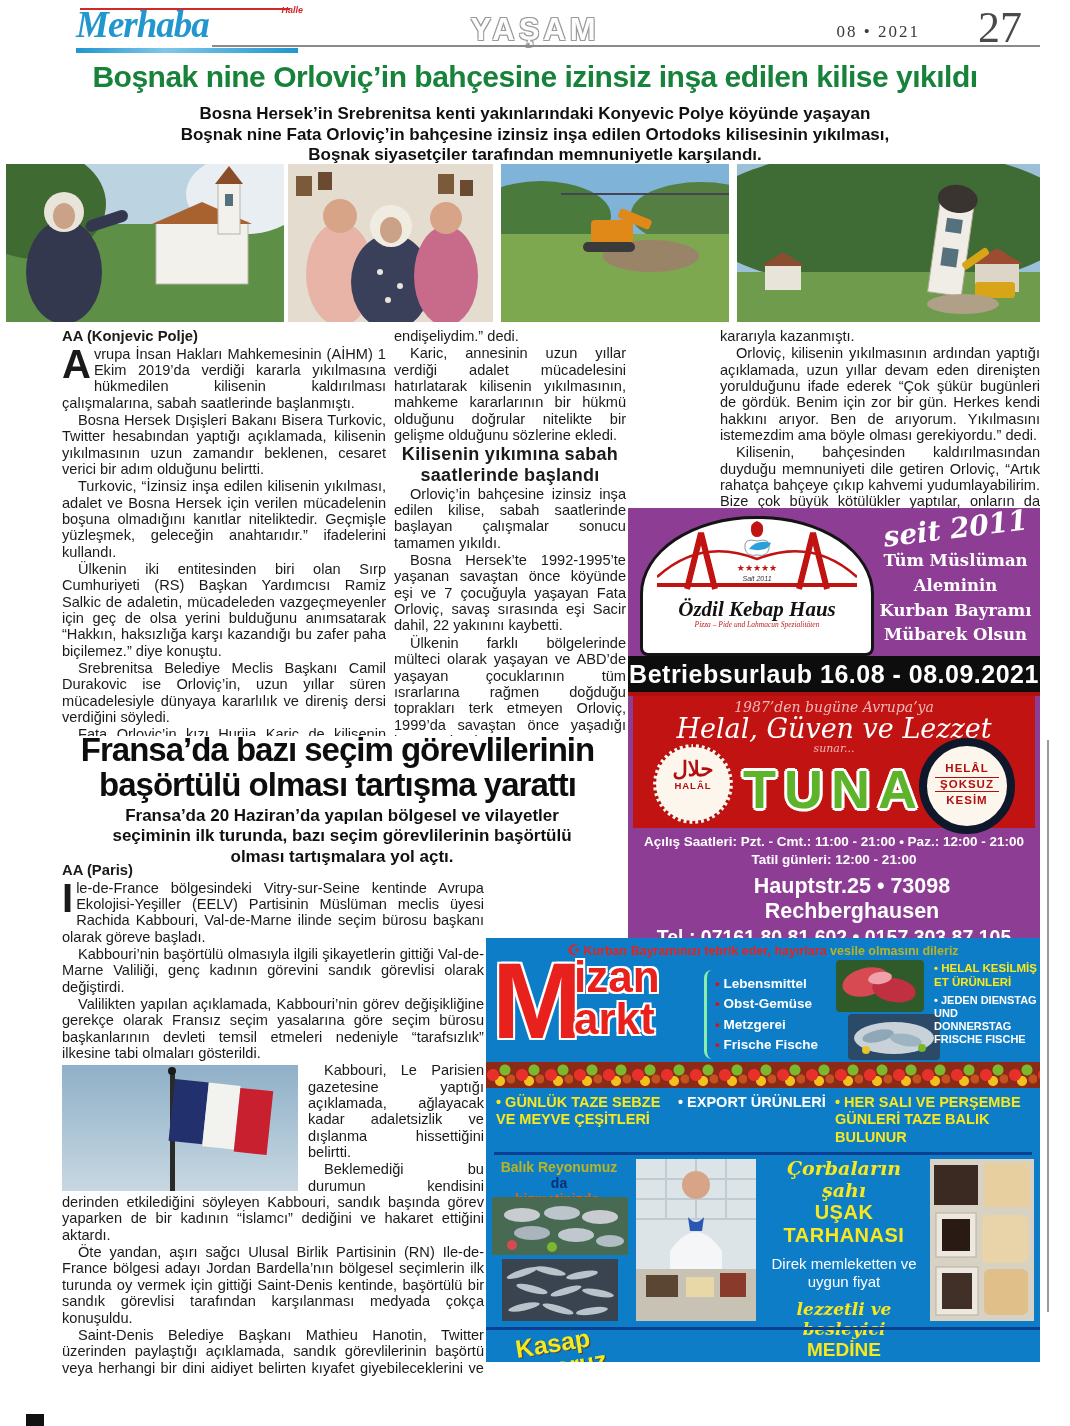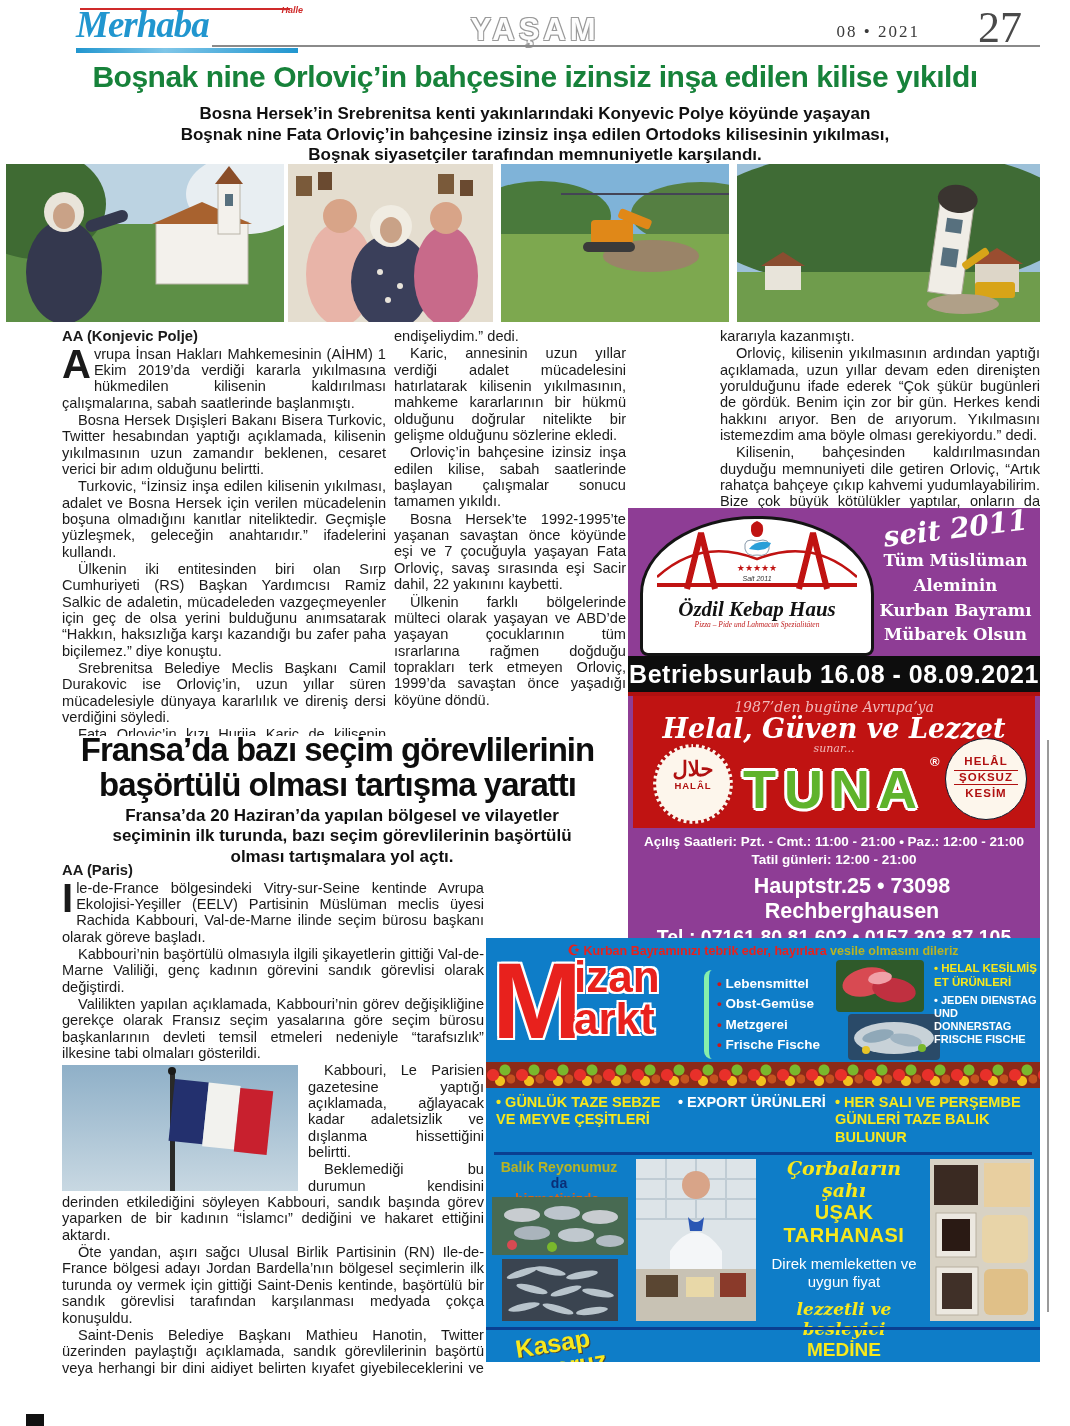--- a/index.html
+++ b/index.html
@@ -46,27 +46,27 @@
   .ozdil-logo{position:absolute;left:12px;top:8px;width:228px;height:134px;background:#fff;border:3px solid #141414;border-radius:115px 115px 8px 8px / 78px 78px 8px 8px;text-align:center;overflow:hidden;}
   .ozdil-logo svg{display:block;margin:0 auto;}
   .ozdil-logo-title{font-family:"Liberation Serif",serif;font-weight:bold;font-style:italic;font-size:21px;color:#111;line-height:1;margin-top:-4px;}
   .ozdil-logo-sub{font-family:"Liberation Serif",serif;font-style:italic;font-size:7.5px;color:#c02020;}
   .ozdil-right{position:absolute;left:245px;top:4px;width:165px;text-align:center;color:#fff;}
   .ozdil-seit{font-family:"DejaVu Serif",serif;font-style:italic;font-weight:bold;font-size:28px;transform:rotate(-7deg);display:block;margin-bottom:4px;}
   .ozdil-line{font-family:"DejaVu Serif",serif;font-weight:bold;font-size:16.5px;display:block;line-height:1.5;}
   .ozdil-blackbar{height:36px;background:#0d0d0d;border-bottom:4px solid #b01010;display:flex;align-items:center;justify-content:center;color:#fff;font-size:25px;font-weight:bold;letter-spacing:0.5px;}
   .tuna-box{position:relative;height:132px;background:#c01312;margin:0 5px;}
   .tuna-l1{text-align:center;font-family:"DejaVu Serif",serif;font-style:italic;font-size:14px;color:#f0b9b9;padding-top:3px;}
-  .tuna-l2{text-align:center;font-family:"DejaVu Serif",serif;font-style:italic;font-weight:bold;font-size:27px;color:#fff;line-height:1;}
+  .tuna-l2{text-align:center;font-family:"DejaVu Serif",serif;font-style:italic;font-weight:normal;font-size:27px;color:#fff;line-height:1;}
   .tuna-l3{text-align:center;font-family:"DejaVu Serif",serif;font-style:italic;font-size:11px;color:#f0b9b9;}
   .tuna-word{position:absolute;left:0;right:0;top:62px;text-align:center;font-size:54px;font-weight:bold;letter-spacing:8px;color:#5fb32b;text-shadow:-2px -2px 0 #fff,2px -2px 0 #fff,-2px 2px 0 #fff,2px 2px 0 #fff,0 -3px 0 #fff,0 3px 0 #fff,-3px 0 0 #fff,3px 0 0 #fff;}
   .tuna-reg{position:absolute;left:297px;top:58px;color:#fff;font-size:13px;font-weight:bold;}
   .badge{position:absolute;width:74px;height:74px;background:#fdf6ec;border-radius:50%;border:3px dotted #b01010;text-align:center;color:#b01010;}
   .badge-left{left:20px;top:48px;}
-  .badge-right{right:8px;top:42px;width:80px;height:80px;border:1px solid #0f172a;}
+  .badge-right{right:20px;top:42px;width:80px;height:80px;border:8px solid #0f172a;}
   .badge-ar{font-size:21px;font-weight:bold;line-height:1.1;margin-top:10px;}
   .badge-txt{font-size:9.5px;font-weight:bold;letter-spacing:1px;}
   .badge-line{font-size:11.5px;font-weight:bold;letter-spacing:1px;line-height:1.15;}
   .badge-line.mid{border-top:1.5px solid #b01010;border-bottom:1.5px solid #b01010;margin:2px 8px;}
   .badge-right .pad{margin-top:16px;}
   .ozdil-hours{color:#fff;font-weight:bold;font-size:13.5px;text-align:center;line-height:1.35;margin-top:5px;}
   .ozdil-address{color:#fff;font-weight:bold;font-size:21.5px;text-align:center;margin-top:5px;padding-left:36px;}
   .ozdil-phone1{color:#fff;font-weight:bold;font-size:19.5px;text-align:center;margin-top:2px;}
   .ozdil-phone2{color:#fff;font-weight:bold;font-size:19.5px;text-align:center;}
 
@@ -83,21 +83,21 @@
   .mizan{position:absolute;left:486px;top:938px;width:554px;height:424px;background:#0e7dc8;overflow:hidden;}
   .mizan-topline{text-align:center;font-size:12.5px;font-weight:bold;padding-top:4px;}
   .mizan-topline .crescent{color:#e8211d;font-size:14px;}
   .mizan-topline .t-red{color:#e8211d;margin-top:40px;}
   .mizan-topline .t-olive{color:#b8b424;}
   .mizan-logosec{position:relative;height:104px;}
   .mizan-logo{position:absolute;left:6px;top:-6px;display:flex;}
   .mizan-M{font-size:108px;font-weight:bold;line-height:0.9;color:#e8211d;text-shadow:-2px -2px 0 #fff,2px -2px 0 #fff,-2px 2px 0 #fff,2px 2px 0 #fff;}
   .mizan-rest{display:flex;flex-direction:column;margin-left:-8px;margin-top:4px;}
   .mizan-rest span{font-size:44px;font-weight:bold;line-height:0.95;color:#e8211d;text-shadow:-2px -2px 0 #fff,2px -2px 0 #fff,-2px 2px 0 #fff,2px 2px 0 #fff;}
-  .mizan-list{position:absolute;left:218px;top:12px;width:118px;border-left:5px solid #86efac;border-radius:8px 0 0 8px;padding:4px 0 4px 8px;}
+  .mizan-list{position:absolute;left:218px;top:12px;width:118px;border-left:3px solid #86efac;border-radius:8px 0 0 8px;padding:4px 0 4px 8px;}
   .mizan-list div{color:#fff;font-weight:bold;font-size:13.5px;line-height:1.5;}
   .mizan-list div::before{content:"• ";color:#cf1717;}
   .mizan-meat{position:absolute;left:350px;top:2px;width:88px;height:52px;}
   .mizan-fishplate{position:absolute;left:362px;top:56px;width:92px;height:46px;}
   .mizan-rightnotes{position:absolute;left:448px;top:4px;width:104px;}
   .mizan-rightnotes .yellow{color:#f8e81c;font-weight:bold;font-size:11.5px;line-height:1.2;margin-bottom:4px;}
   .mizan-rightnotes .white{color:#fff;font-weight:bold;font-size:11px;line-height:1.2;}
   .fruit-strip{height:26px;background-color:#8c2a18;background-image:radial-gradient(circle at 7px 13px,#e8302a 5.5px,rgba(0,0,0,0) 6.5px),radial-gradient(circle at 19px 8px,#7ab82c 5px,rgba(0,0,0,0) 6px),radial-gradient(circle at 14px 19px,#f2c11e 4.5px,rgba(0,0,0,0) 5.5px),radial-gradient(circle at 25px 17px,#c4521f 4px,rgba(0,0,0,0) 5px);background-size:29px 26px;}
   .mizan-bottomrow{display:flex;justify-content:space-between;padding:6px 10px 4px 10px;}
   .mizan-bottomrow .item{font-weight:bold;font-size:14.5px;line-height:1.2;}
@@ -228,20 +228,21 @@
   <p>Turkovic, “İzinsiz inşa edilen kilisenin yıkılması, adalet ve Bosna Hersek için verilen mücadelenin boşuna olmadığını kanıtlar niteliktedir. Geçmişle yüzleşmek, geleceğin anahtarıdır.” ifadelerini kullandı.</p>
   <p>Ülkenin iki entitesinden biri olan Sırp Cumhuriyeti (RS) Başkan Yardımcısı Ramiz Salkic de adaletin, mücadeleden vazgeçmeyenler için geç de olsa yerini bulduğunu anımsatarak “Hakkın, haksızlığa karşı kazandığı bu zafer paha biçilemez.” diye konuştu.</p>
   <p>Srebrenitsa Belediye Meclis Başkanı Camil Durakovic ise Orloviç’in, uzun yıllar süren mücadelesiyle dünyaya kararlılık ve direniş dersi verdiğini söyledi.</p>
   <p>Fata Orloviç’in kızı Hurija Karic de kilisenin yıkımının tüm aile için mutluluk verici bir gelişme olduğunu belirterek “Yıkım başladığında kendimizi çok kötü hissettik. Annem hem kalp hem şeker hastası, bunu kaldırıp kaldıramayacağı konusunda</p>
 </div>
 
 <div class="newscol" id="col2">
   <div class="ad-spacer"></div>
   <p class="first">endişeliydim.” dedi.</p>
   <p>Karic, annesinin uzun yıllar verdiği adalet mücadelesini hatırlatarak kilisenin yıkılmasının, mahkeme kararlarının bir hükmü olduğunu doğrular nitelikte bir gelişme olduğunu sözlerine ekledi.</p>
+  <p class="crosshead"><span>Kilisenin yıkımına sabah</span><br><span>saatlerinde başlandı</span></p>
   <p>Orloviç’in bahçesine izinsiz inşa edilen kilise, sabah saatlerinde başlayan çalışmalar sonucu tamamen yıkıldı.</p>
   <p>Bosna Hersek’te 1992-1995’te yaşanan savaştan önce köyünde eşi ve 7 çocuğuyla yaşayan Fata Orloviç, savaş sırasında eşi Sacir dahil, 22 yakınını kaybetti.</p>
   <p>Ülkenin farklı bölgelerinde mülteci olarak yaşayan ve ABD’de yaşayan çocuklarının tüm ısrarlarına rağmen doğduğu toprakları terk etmeyen Orloviç, 1999’da savaştan önce yaşadığı köyüne döndü.</p>
 
 </div>
 
 <div class="newscol" id="col3">
   <p class="first">kararıyla kazanmıştı.</p>
   <p>Orloviç, kilisenin yıkılmasının ardından yaptığı açıklamada, uzun yıllar devam eden direnişten yorulduğunu ifade ederek “Çok şükür bugünleri de gördük. Benim için zor bir gün. Herkes kendi hakkını arıyor. Ben de arıyorum. Yıkılmasını istemezdim ama böyle olması gerekiyordu.” dedi.</p>
   <p>Kilisenin, bahçesinden kaldırılmasından duyduğu memnuniyeti dile getiren Orloviç, “Artık rahatça bahçeye çıkıp kahvemi yudumlayabilirim. Bize çok büyük kötülükler yaptılar, onların da sonu geldi.” diye konuştu.</p>

